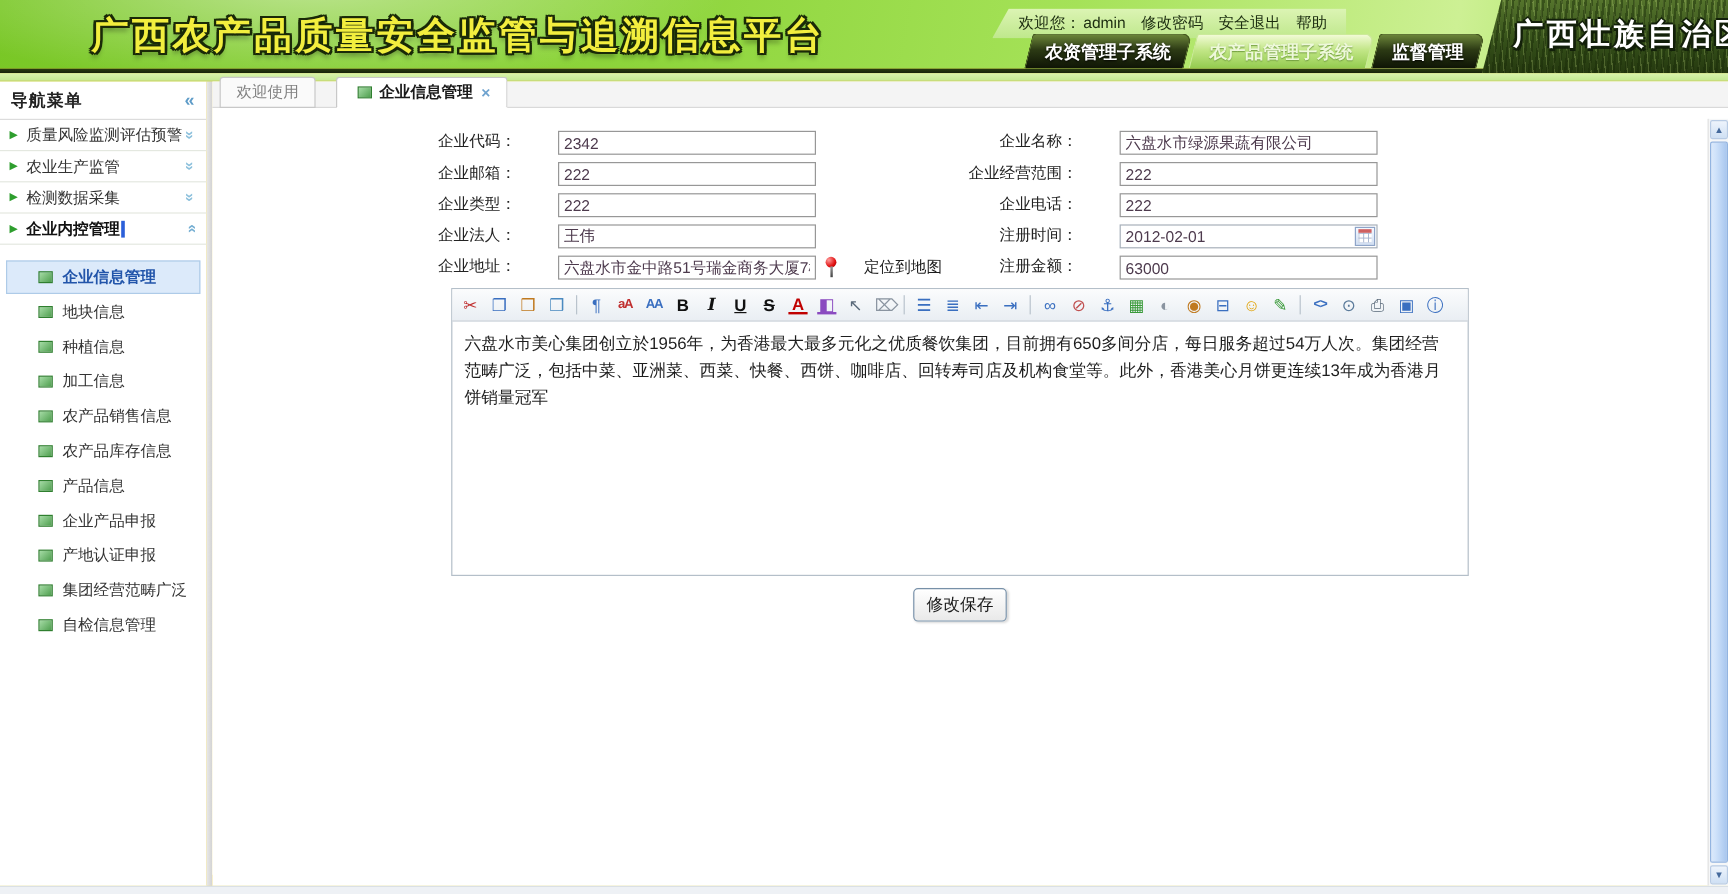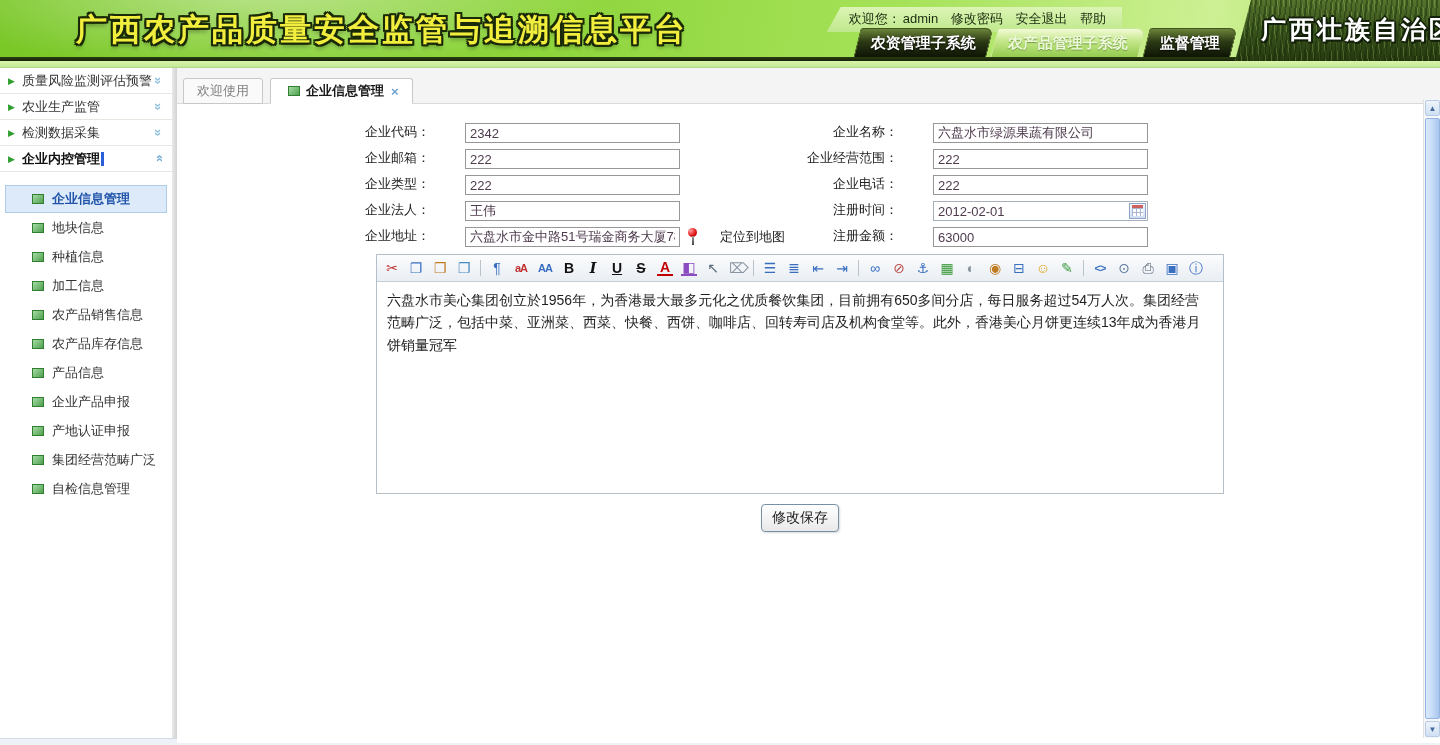--- a/index.html
+++ b/index.html
@@ -66,22 +66,22 @@
   .nav-item { height:28px; display:flex; align-items:center; padding-left:20px; font-size:13px; color:#333;
     cursor:pointer; margin:0 5px 1px 5px; border:1px solid transparent; }
   .nav-item.selected { background:#dceafa; border:1px solid #aecbe8; color:#2255aa; font-weight:bold; }
   .doc-icon { display:inline-block; width:12px; height:10px; position:relative; margin:0 8px 0 6px; flex:none;
     background:linear-gradient(135deg,#a6dca6,#4f9f4f); border:1px solid #2f7f2f; }
   .doc-icon::before { content:""; position:absolute; left:-4px; top:-3px; width:11px; height:9px; z-index:-1;
     background:linear-gradient(135deg,#7fc87f,#3f8f3f); border:1px solid #2f7f2f; }
   .nav-item span.lbl, .ctab span.lbl { white-space:nowrap; }
 
   
-  .ctab-bar { height:36px; background:#f4f4f4; border-bottom:1px solid #d9d9d9;
-    display:flex; align-items:flex-end; padding-left:6px; gap:7px; }
+  .ctab-bar { height:22px; background:#f4f4f4; border-bottom:1px solid #d9d9d9;
+    display:flex; align-items:flex-end; padding-left:6px; gap:17px; }
   .ctab { height:26px; margin-bottom:-1px; padding:0 13px; display:flex; align-items:center;
     border:1px solid #c8c8c8; border-radius:3px 3px 0 0; background:#fafafa; color:#828282;
     font-size:13px; cursor:pointer; }
   .ctab.active { background:#fff; border-bottom:1px solid #fff; color:#1a1a1a; font-weight:bold; }
   .ctab .doc-icon { margin:0 6px 0 4px; }
   .ctab .close { margin-left:7px; color:#6fa3cf; font-weight:bold; font-size:13px; cursor:pointer; }
 
   
   .content { position:relative; height:639px; background:#fff; padding-top:19px; overflow:hidden; }
   .form-row { display:flex; margin-bottom:6px; }
@@ -166,20 +166,24 @@
       </div>
     <div class="region-banner">
       <span>广西壮族自治区</span>
     </div>
   </header>
   <div class="hdr-strip-dark"></div>
   <div class="hdr-strip-light"></div>
 
   <div id="layout">
     <aside id="sidebar">
+      <div class="sb-head">
+        <span class="sb-title">导航菜单</span>
+        <span class="sb-collapse">«</span>
+      </div>
       <div id="sb-groups">
           <div class="sb-group">
             <span class="tri">▶</span>
             <span class="sb-glabel">质量风险监测评估预警</span>
             <span class="chev">»</span>
           </div>
           <div class="sb-group">
             <span class="tri">▶</span>
             <span class="sb-glabel">农业生产监管</span>
             <span class="chev">»</span>

